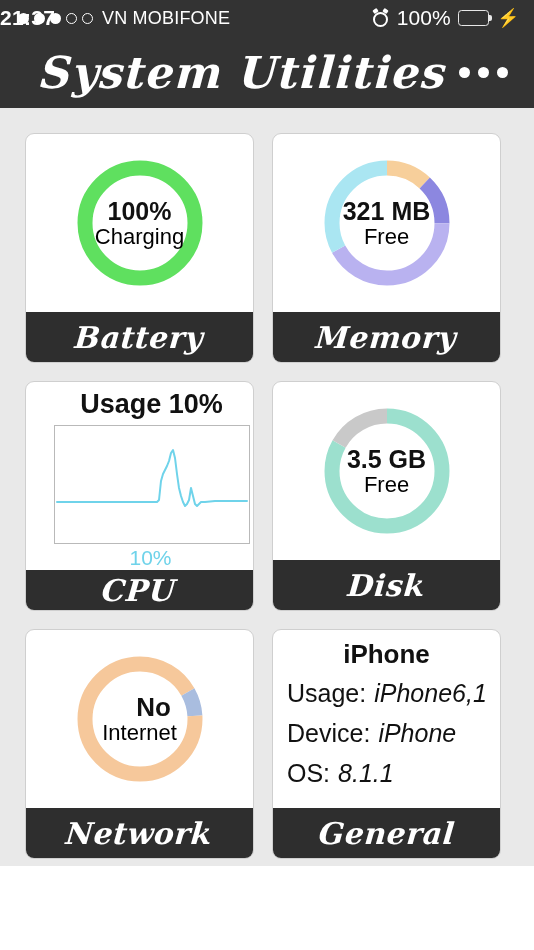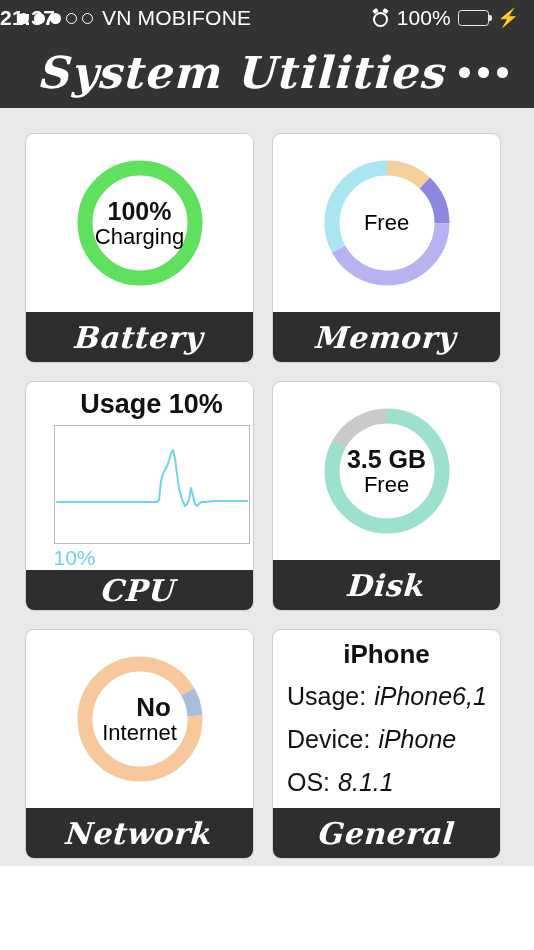--- a/index.html
+++ b/index.html
@@ -15,21 +15,21 @@
   .statusbar {
     position:absolute; top:0; left:0; width:534px; height:36px;
     background:#333333; color:#ffffff;
     display:flex; align-items:center;
   }
   .sb-left { display:flex; align-items:center; margin-left:18px; }
   .dots { display:flex; align-items:center; gap:5px; margin-right:9px; }
   .dot { width:11px; height:11px; border-radius:50%; }
   .dot.filled { background:#ffffff; }
   .dot.hollow { background:transparent; border:1.6px solid #ffffff; }
-  .carrier { font-size:21px; letter-spacing:.2px; }
+  .carrier { font-size:18px; letter-spacing:.2px; }
   .sb-time {
     position:absolute; left:0; right:0; text-align:left;
     font-size:21px; font-weight:bold; letter-spacing:.3px;
     padding-right:10px;
   }
   .sb-right {
     position:absolute; right:14px; display:flex; align-items:center; gap:7px;
   }
   .alarm-icon { width:17px; height:17px; position:relative; }
   .alarm-icon .face {
@@ -117,26 +117,26 @@
   .donut-main.sm { font-size:26px;margin-left:28px; }
 
   
   .cpu-body { flex-direction:column; justify-content:flex-start; padding-top:7px;padding-left:24px; }
   .cpu-title { font-size:27px; font-weight:bold; color:#111; margin-bottom:5px; }
   .cpu-chartbox {
     width:196px; height:119px; border:1px solid #b9b9b9; background:#ffffff;
     position:relative;
   }
   .cpu-foot {
-    width:196px; text-align:left; font-size:21px; color:#6fd3ea;
+    width:196px; text-align:center; font-size:21px; color:#6fd3ea;
     margin-top:2px; padding-right:2px;
   }
 
   
-  .gen-body { flex-direction:column; justify-content:space-between; padding:9px 0 0 0; }
+  .gen-body { flex-direction:column; justify-content:flex-start; padding:9px 0 0 0; }
   .gen-title { font-size:26px; font-weight:bold; color:#111; margin-bottom:9px; }
   .gen-row {
     width:100%; display:flex; align-items:baseline;
     font-size:25px; color:#111; padding-left:14px; margin-bottom:11px;
     white-space:nowrap;
   }
   .gen-key { font-weight:normal; }
   .gen-val { margin-left:8px;font-style:italic; }
 </style>
 </head>
@@ -205,20 +205,21 @@
           <div class="donut">
             <svg width="126" height="126" viewBox="0 0 126 126">
               <g transform="rotate(-90 63 63)">
                 <circle cx="63" cy="63" r="55" fill="none" stroke="#f7cf9b" stroke-width="15" stroke-dasharray="41.5 304.1" stroke-dashoffset="0"></circle>
                 <circle cx="63" cy="63" r="55" fill="none" stroke="#8c87e0" stroke-width="15" stroke-dasharray="45 300.6" stroke-dashoffset="-41.5"></circle>
                 <circle cx="63" cy="63" r="55" fill="none" stroke="#b9b2f0" stroke-width="15" stroke-dasharray="145 200.6" stroke-dashoffset="-86.5"></circle>
                 <circle cx="63" cy="63" r="55" fill="none" stroke="#aae6f2" stroke-width="15" stroke-dasharray="114 231.6" stroke-dashoffset="-231.5"></circle>
               </g>
             </svg>
             <div class="donut-label">
+              <div class="donut-main">321 MB</div>
               <div class="donut-sub">Free</div>
             </div>
           </div>
         </div>
         <div class="card-footer">
           <span>Memory</span>
         </div>
       </div>
 
       <div class="card">

